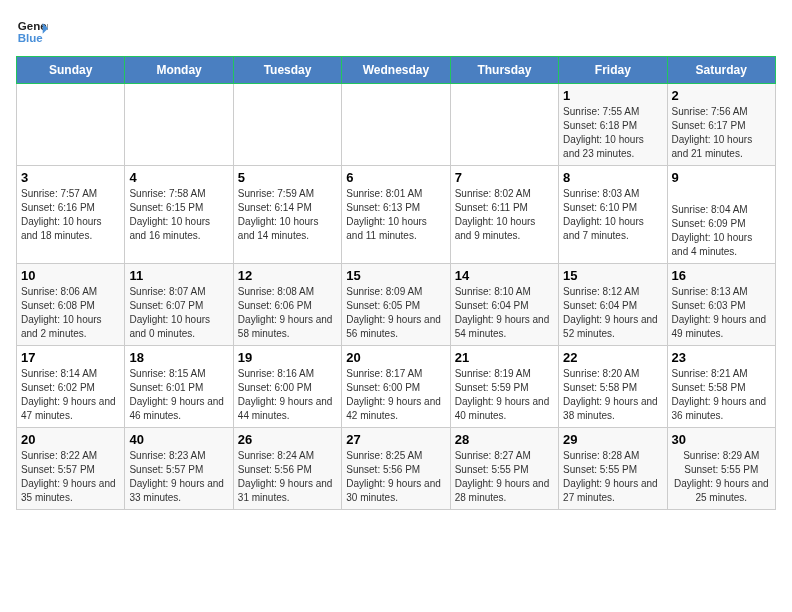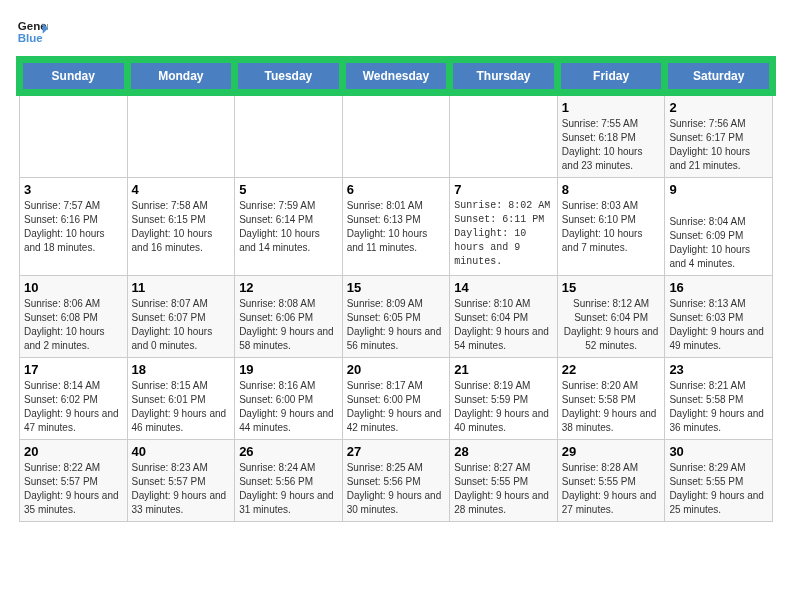--- a/index.html
+++ b/index.html
@@ -42,21 +42,21 @@
       border-collapse: collapse;
       font-size: 11px;
     }
     thead tr th {
       background: #4a7fc1;
       color: #fff;
       text-align: center;
       padding: 6px 4px;
       font-size: 12px;
       font-weight: bold;
-      border: 7px solid #22c55e;
+      border: 1px solid #22c55e;
     }
     tbody tr td {
       border: 1px solid #ccc;
       vertical-align: top;
       padding: 4px;
       height: 78px;
       width: calc(100% / 7);
     }
     tbody tr:nth-child(odd) td {
       background: #f8f8f8;
@@ -151,21 +151,21 @@
 Daylight: 10 hours and 14 minutes.</div>
         </td>
         <td>
           <div class="day-number">6</div>
           <div class="day-info" style="white-space: pre-line;">Sunrise: 8:01 AM
 Sunset: 6:13 PM
 Daylight: 10 hours and 11 minutes.</div>
         </td>
         <td>
           <div class="day-number">7</div>
-          <div class="day-info" style="white-space: pre-line; font-family: Liberation Mono, monospace;">Sunrise: 8:02 AM
+          <div class="day-info" style="white-space: pre-line;">Sunrise: 8:02 AM
 Sunset: 6:11 PM
 Daylight: 10 hours and 9 minutes.</div>
         </td>
         <td>
           <div class="day-number">8</div>
           <div class="day-info" style="white-space: pre-line;">Sunrise: 8:03 AM
 Sunset: 6:10 PM
 Daylight: 10 hours and 7 minutes.</div>
         </td>
         <td>
@@ -201,21 +201,21 @@
 Daylight: 9 hours and 56 minutes.</div>
         </td>
         <td>
           <div class="day-number">14</div>
           <div class="day-info" style="white-space: pre-line;">Sunrise: 8:10 AM
 Sunset: 6:04 PM
 Daylight: 9 hours and 54 minutes.</div>
         </td>
         <td>
           <div class="day-number">15</div>
-          <div class="day-info" style="white-space: pre-line; text-align: center;">Sunrise: 8:12 AM
+          <div class="day-info" style="white-space: pre-line;">Sunrise: 8:12 AM
 Sunset: 6:04 PM
 Daylight: 9 hours and 52 minutes.</div>
         </td>
         <td>
           <div class="day-number">16</div>
           <div class="day-info" style="white-space: pre-line;">Sunrise: 8:13 AM
 Sunset: 6:03 PM
 Daylight: 9 hours and 49 minutes.</div>
         </td>
       </tr>
@@ -295,19 +295,19 @@
 Daylight: 9 hours and 28 minutes.</div>
         </td>
         <td>
           <div class="day-number">29</div>
           <div class="day-info" style="white-space: pre-line;">Sunrise: 8:28 AM
 Sunset: 5:55 PM
 Daylight: 9 hours and 27 minutes.</div>
         </td>
         <td>
           <div class="day-number">30</div>
-          <div class="day-info" style="white-space: pre-line;">Sunrise: 8:29 AM
+          <div class="day-info" style="white-space: pre-line; text-align: center;">Sunrise: 8:29 AM
 Sunset: 5:55 PM
 Daylight: 9 hours and 25 minutes.</div>
         </td>
       </tr>
     </tbody>
 </table>
 
 </body></html>

